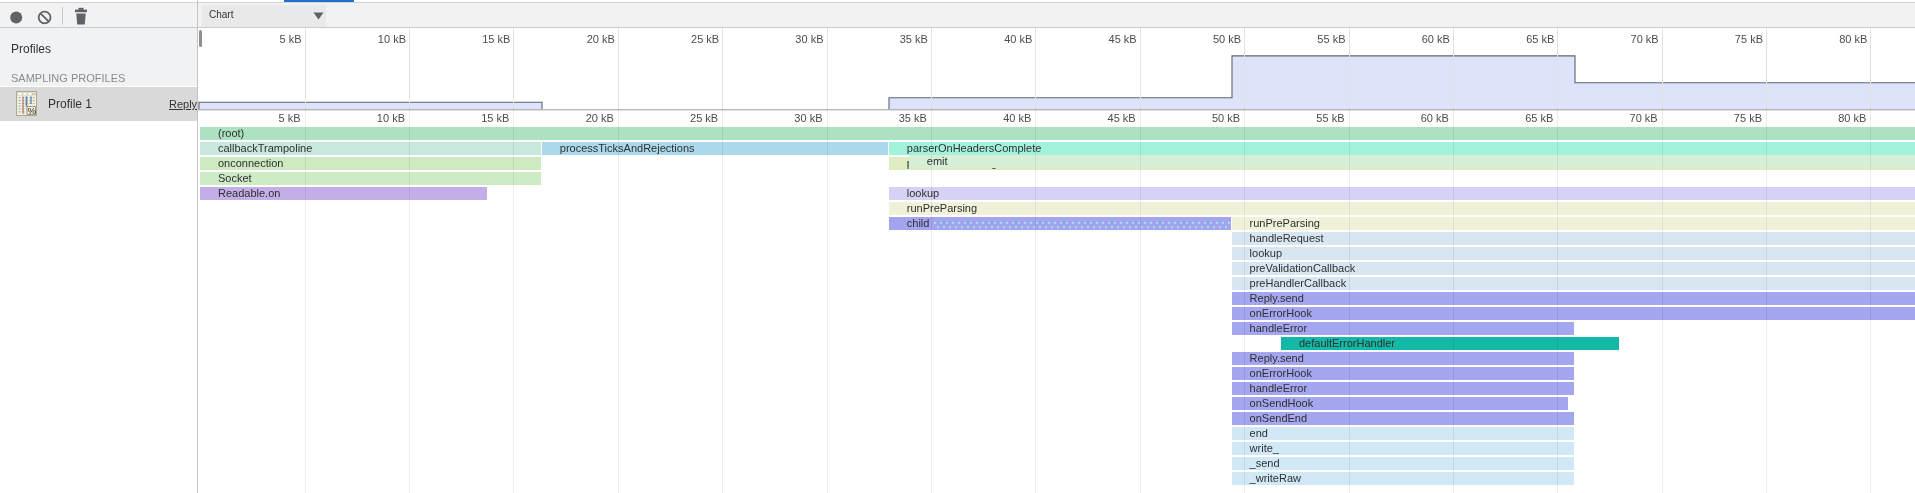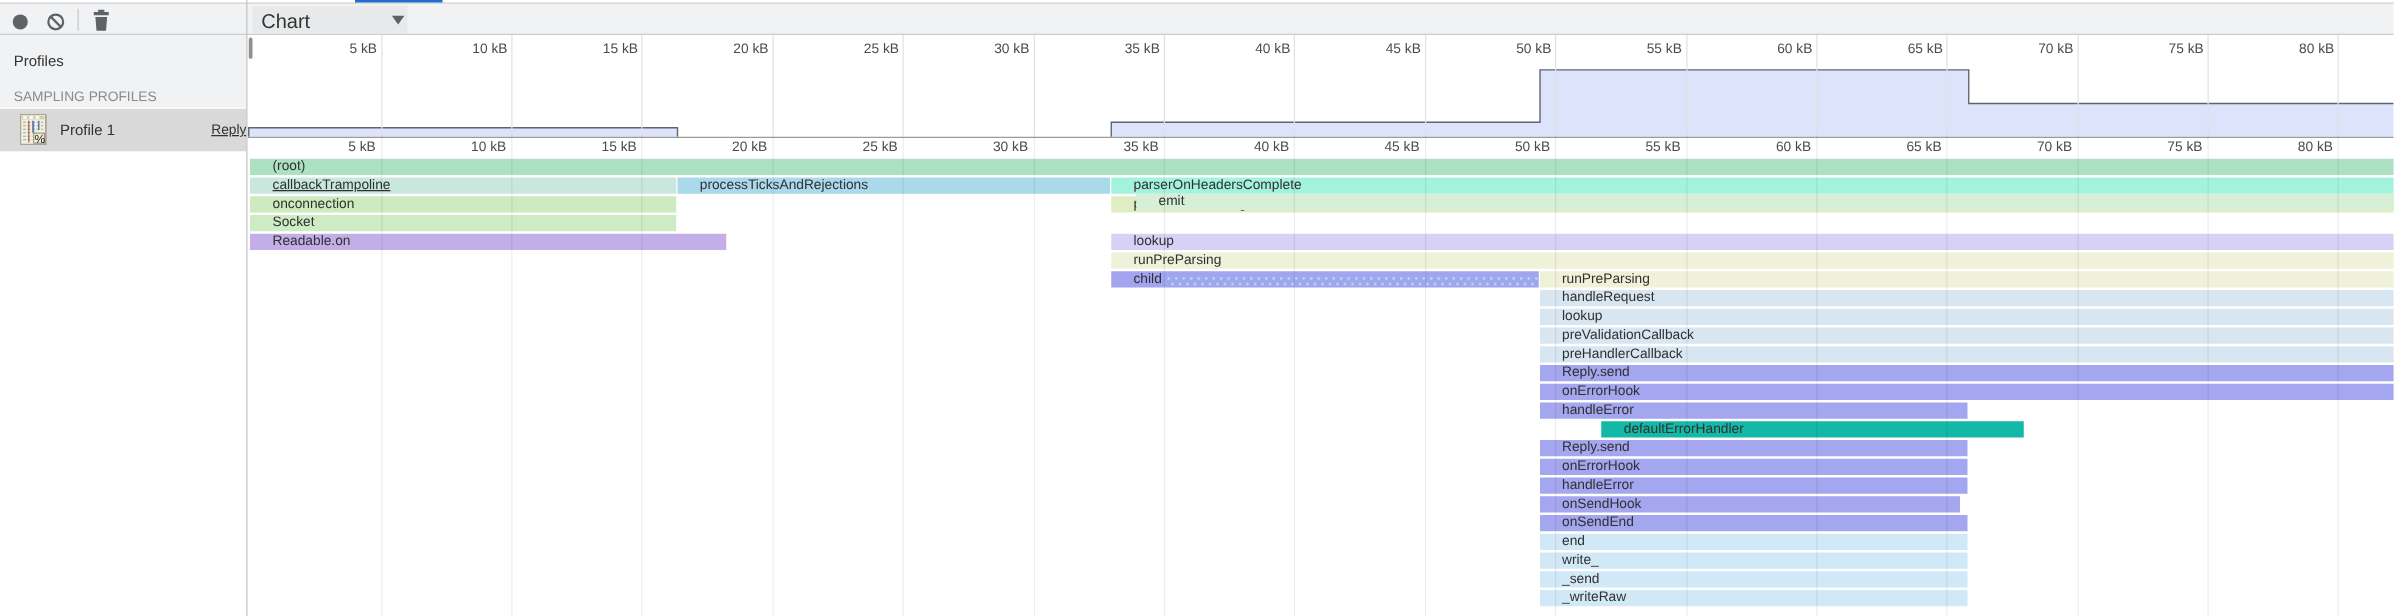--- a/index.html
+++ b/index.html
@@ -68,21 +68,21 @@
       <line x1="2.5" y1="20.8" x2="10" y2="20.8"></line>
   </g>
   <line x1="7" y1="5.5" x2="7" y2="23" stroke="#b06055" stroke-width="1"></line>
   <line x1="10.5" y1="5.5" x2="10.5" y2="15" stroke="#5c7fad" stroke-width="1.6"></line>
   <line x1="15" y1="5.5" x2="15" y2="13" stroke="#5c7fad" stroke-width="1.2"></line>
   <rect x="11" y="15.5" width="8.5" height="8" fill="#f2f0da" stroke="#8b887a" stroke-width="0.8"></rect>
   <text x="11.6" y="23.2" font-size="9.5" fill="#1d1d1d" font-family="Liberation Sans">%</text>
 </svg>
 
 <div class="abs" id="chartsel"></div>
-<div class="abs" style="left:209px;top:9px;font-size:16px;color:#333;">Chart</div>
+<div class="abs" style="left:209px;top:9px;font-size:10px;color:#333;">Chart</div>
 <svg class="abs" style="left:313px;top:12px" width="11" height="8" viewBox="0 0 11 8">
   <path d="M 0.5 0.5 L 10.5 0.5 L 5.5 7.5 Z" fill="#616161"></path>
 </svg>
 
 <svg class="abs" style="left:198px;top:28px" width="1717" height="83" viewBox="0 0 1717 83">
   <polygon points="1,81.3 1,74.2 344,74.2 344,81.3" fill="#dde3fa" stroke="none"></polygon>
   <polyline points="1,81.3 1,74.2 344,74.2 344,81.3" fill="none" stroke="#5e6570" stroke-width="1.1"></polyline>
   <polygon points="691,81.3 691,69.8 1034,69.8 1034,27.9 1377,27.9 1377,54.8 1717,54.8 1717,81.3" fill="#dde3fa" stroke="none"></polygon>
   <polyline points="691,81.3 691,69.8 1034,69.8 1034,27.9 1377,27.9 1377,54.8 1717,54.8" fill="none" stroke="#5e6570" stroke-width="1.1"></polyline>
   <line x1="0" y1="81.8" x2="1717" y2="81.8" stroke="#9b9b9b" stroke-width="1"></line>
@@ -138,28 +138,28 @@
     <div class="abs ogrid" style="left:1244.1px;"></div>
     <div class="abs ogrid" style="left:1348.5px;"></div>
     <div class="abs ogrid" style="left:1452.9px;"></div>
     <div class="abs ogrid" style="left:1557.3px;"></div>
     <div class="abs ogrid" style="left:1661.7px;"></div>
     <div class="abs ogrid" style="left:1766.0px;"></div>
     <div class="abs ogrid" style="left:1870.4px;"></div>
   </div>
 <div id="bars">
     <div class="abs bar" style="left:200.0px;top:127px;width:1715.0px;background-color:#ace2c2;"><span style="position:relative">(root)</span></div>
-    <div class="abs bar" style="left:200.0px;top:142px;width:340.8px;background-color:#c8e8dd;text-decoration:underline;"><span style="position:relative">callbackTrampoline</span></div>
+    <div class="abs bar" style="left:200.0px;top:142px;width:340.8px;background-color:#c8e8dd;"><span style="position:relative">callbackTrampoline</span></div>
     <div class="abs bar" style="left:541.8px;top:142px;width:346.0px;background-color:#abd9ec;"><span style="position:relative">processTicksAndRejections</span></div>
     <div class="abs bar" style="left:888.8px;top:142px;width:1026.2px;background-color:#a3f2db;"><span style="position:relative">parserOnHeadersComplete</span></div>
     <div class="abs bar" style="left:200.0px;top:157px;width:340.8px;background-color:#cdeac0;"><span style="position:relative">onconnection</span></div>
     <div class="abs bar" style="left:888.8px;top:157px;width:1133px;background-color:#e0edc3;"><span style="position:relative">parserOnIncoming</span></div>
     <div class="abs bar" style="left:200.0px;top:172px;width:340.8px;background-color:#cdebc4;"><span style="position:relative">Socket</span></div>
     <div class="abs bar" style="left:888.8px;top:155px;width:1026.2px;background-color:#d7eed7;margin-left:20px;"><span style="position:relative">emit</span></div>
-    <div class="abs bar" style="left:200.0px;top:187px;width:381px;background-color:#c4aee8;"><span style="position:relative">Readable.on</span></div>
+    <div class="abs bar" style="left:200.0px;top:187px;width:287px;background-color:#c4aee8;"><span style="position:relative">Readable.on</span></div>
     <div class="abs bar" style="left:888.8px;top:187px;width:1026.2px;background-color:#d6d2f5;"><span style="position:relative">lookup</span></div>
     <div class="abs bar" style="left:888.8px;top:202px;width:1026.2px;background-color:#f0f1d9;"><span style="position:relative">runPreParsing</span></div>
     <div class="abs bar" style="left:888.8px;top:217px;width:341.8px;background-color:#a3a4f0;"><div style="position:absolute;left:44px;right:0;top:0;bottom:0;background-image:radial-gradient(circle at 1px 1px, rgba(160,232,224,0.95) 0.9px, transparent 1.3px),radial-gradient(circle at 1px 1px, rgba(160,232,224,0.95) 0.9px, transparent 1.3px);background-size:6px 13px,6px 13px;background-position:1px 4.8px,4px 9.2px;"></div><span style="position:relative">child</span></div>
     <div class="abs bar" style="left:1231.6px;top:217px;width:683.4px;background-color:#f0f1d9;"><span style="position:relative">runPreParsing</span></div>
     <div class="abs bar" style="left:1231.6px;top:232px;width:683.4px;background-color:#d8e6f1;"><span style="position:relative">handleRequest</span></div>
     <div class="abs bar" style="left:1231.6px;top:247px;width:683.4px;background-color:#d8e6f1;"><span style="position:relative">lookup</span></div>
     <div class="abs bar" style="left:1231.6px;top:262px;width:683.4px;background-color:#d8e6f1;"><span style="position:relative">preValidationCallback</span></div>
     <div class="abs bar" style="left:1231.6px;top:277px;width:683.4px;background-color:#d8e6f1;"><span style="position:relative">preHandlerCallback</span></div>
     <div class="abs bar" style="left:1231.6px;top:292px;width:683.4px;background-color:#a4a6ef;"><span style="position:relative">Reply.send</span></div>
     <div class="abs bar" style="left:1231.6px;top:307px;width:683.4px;background-color:#a4a6ef;"><span style="position:relative">onErrorHook</span></div>

